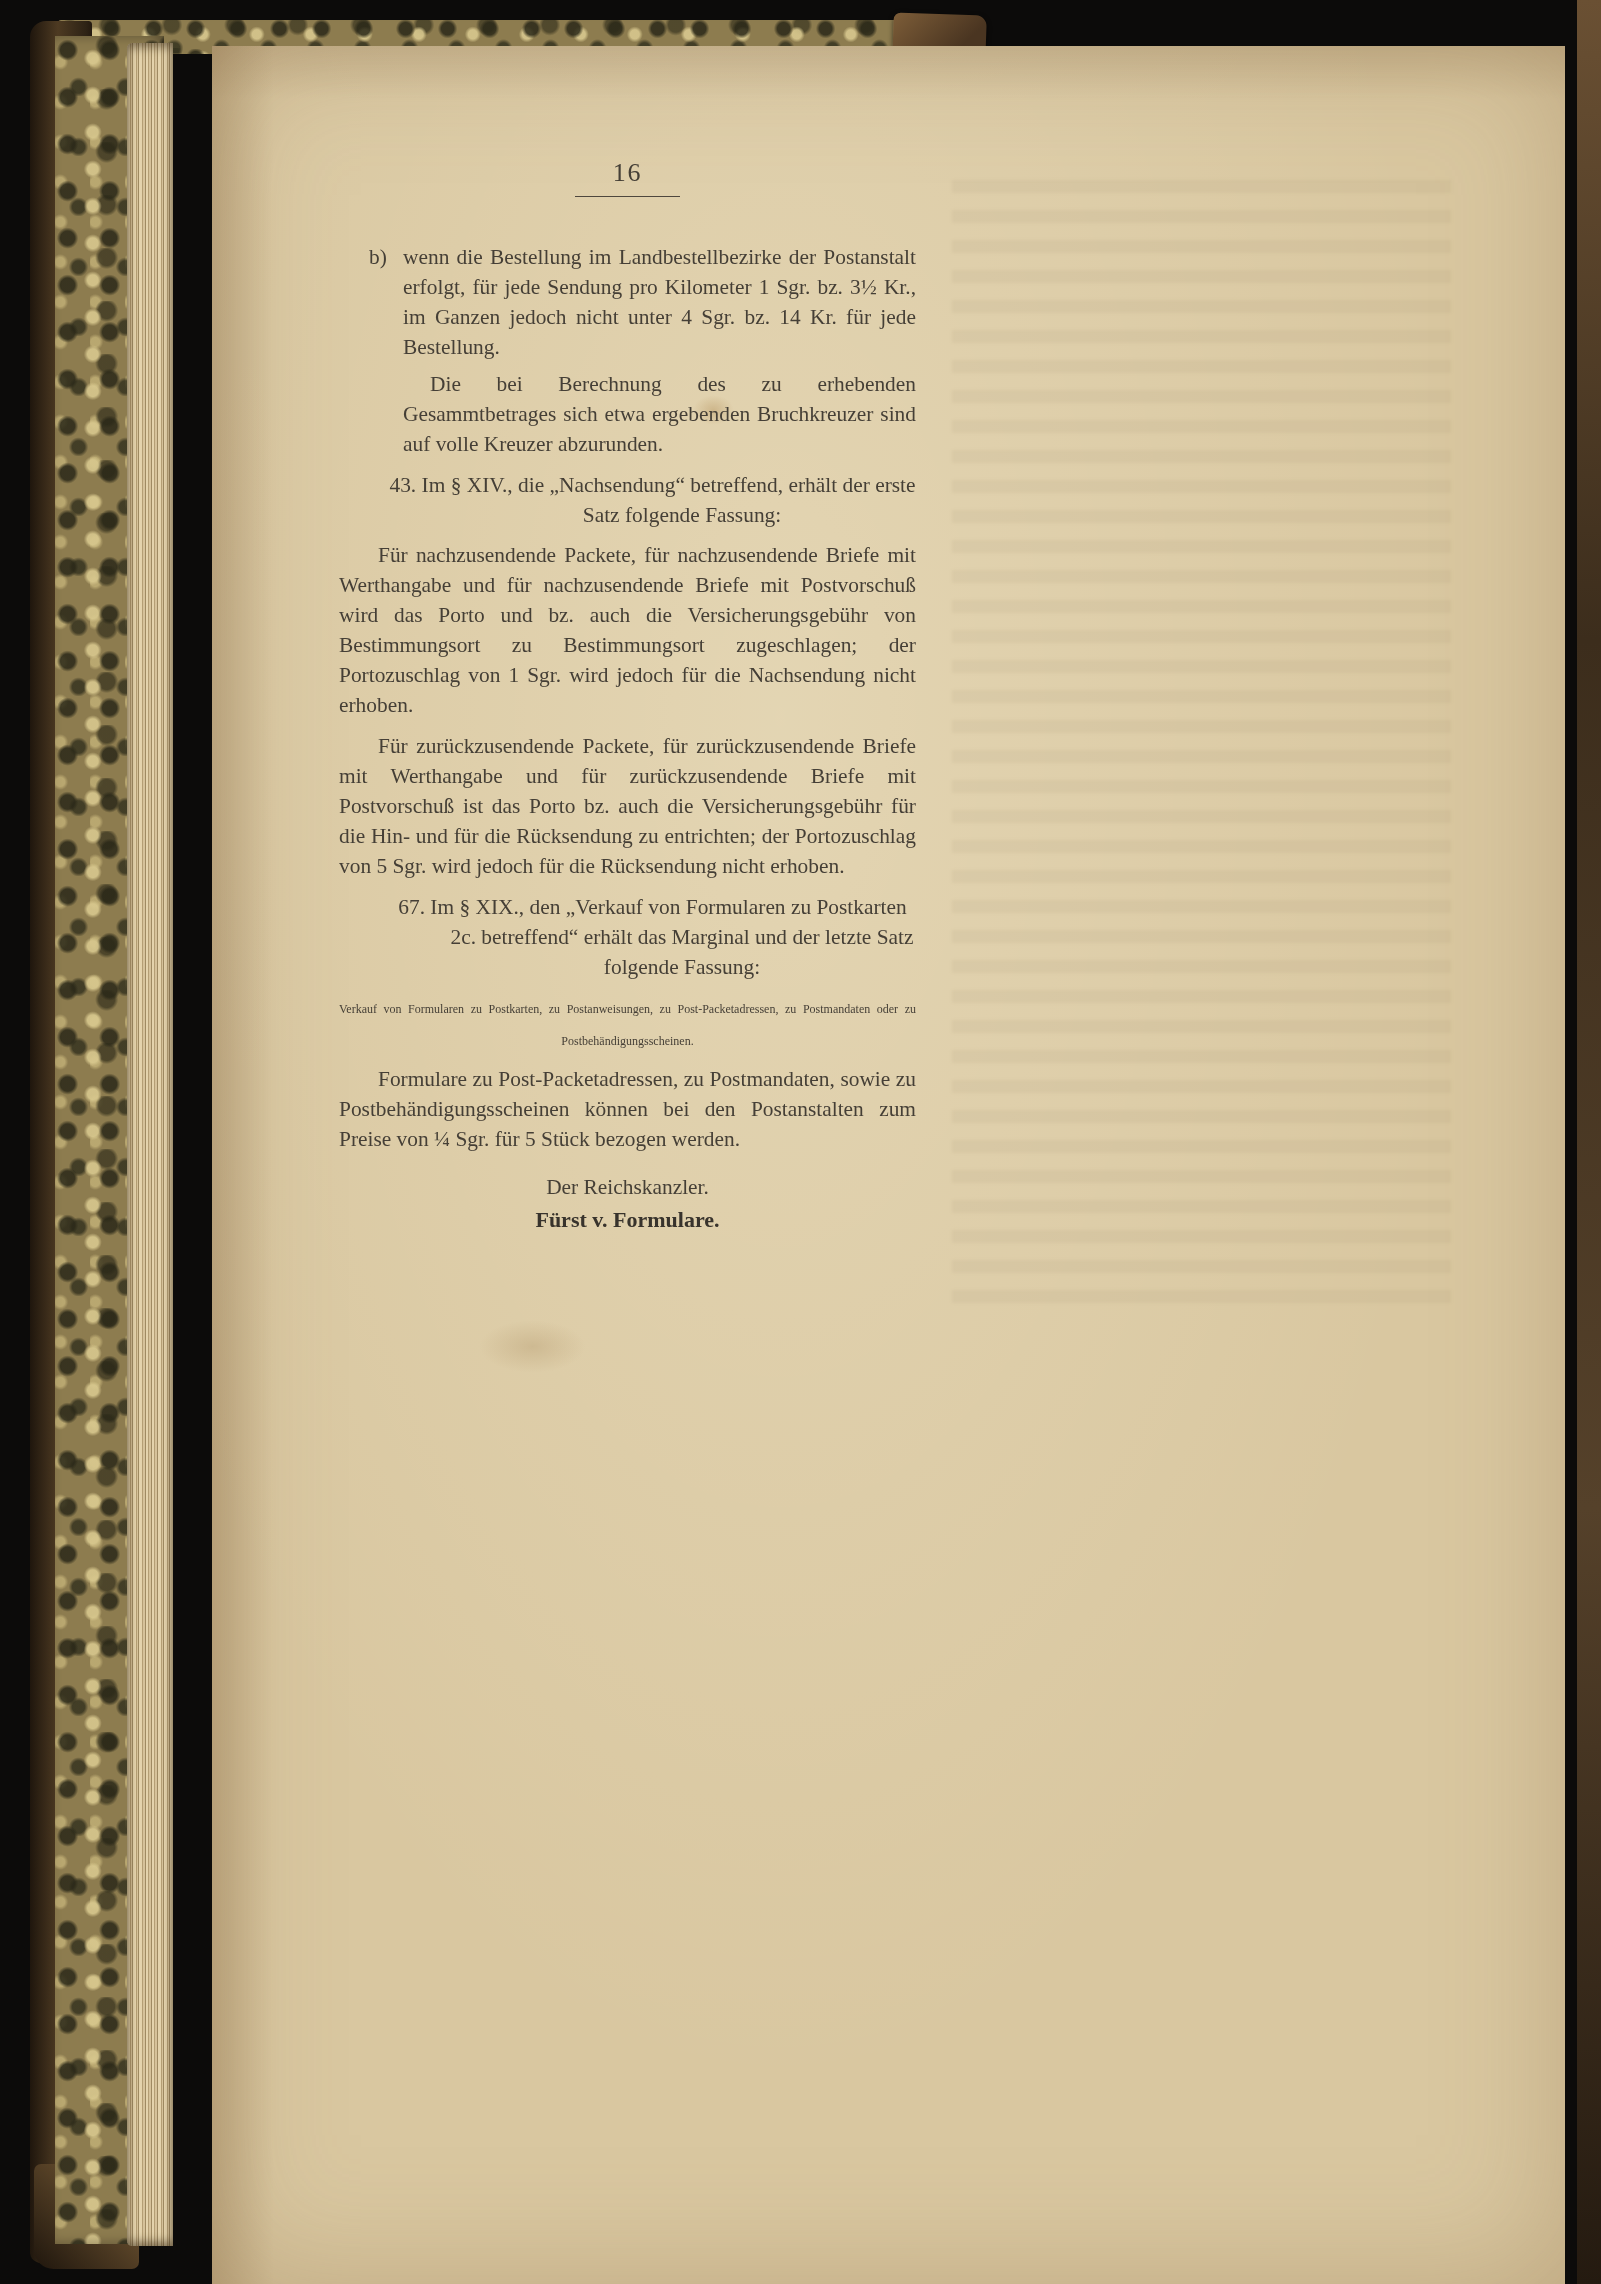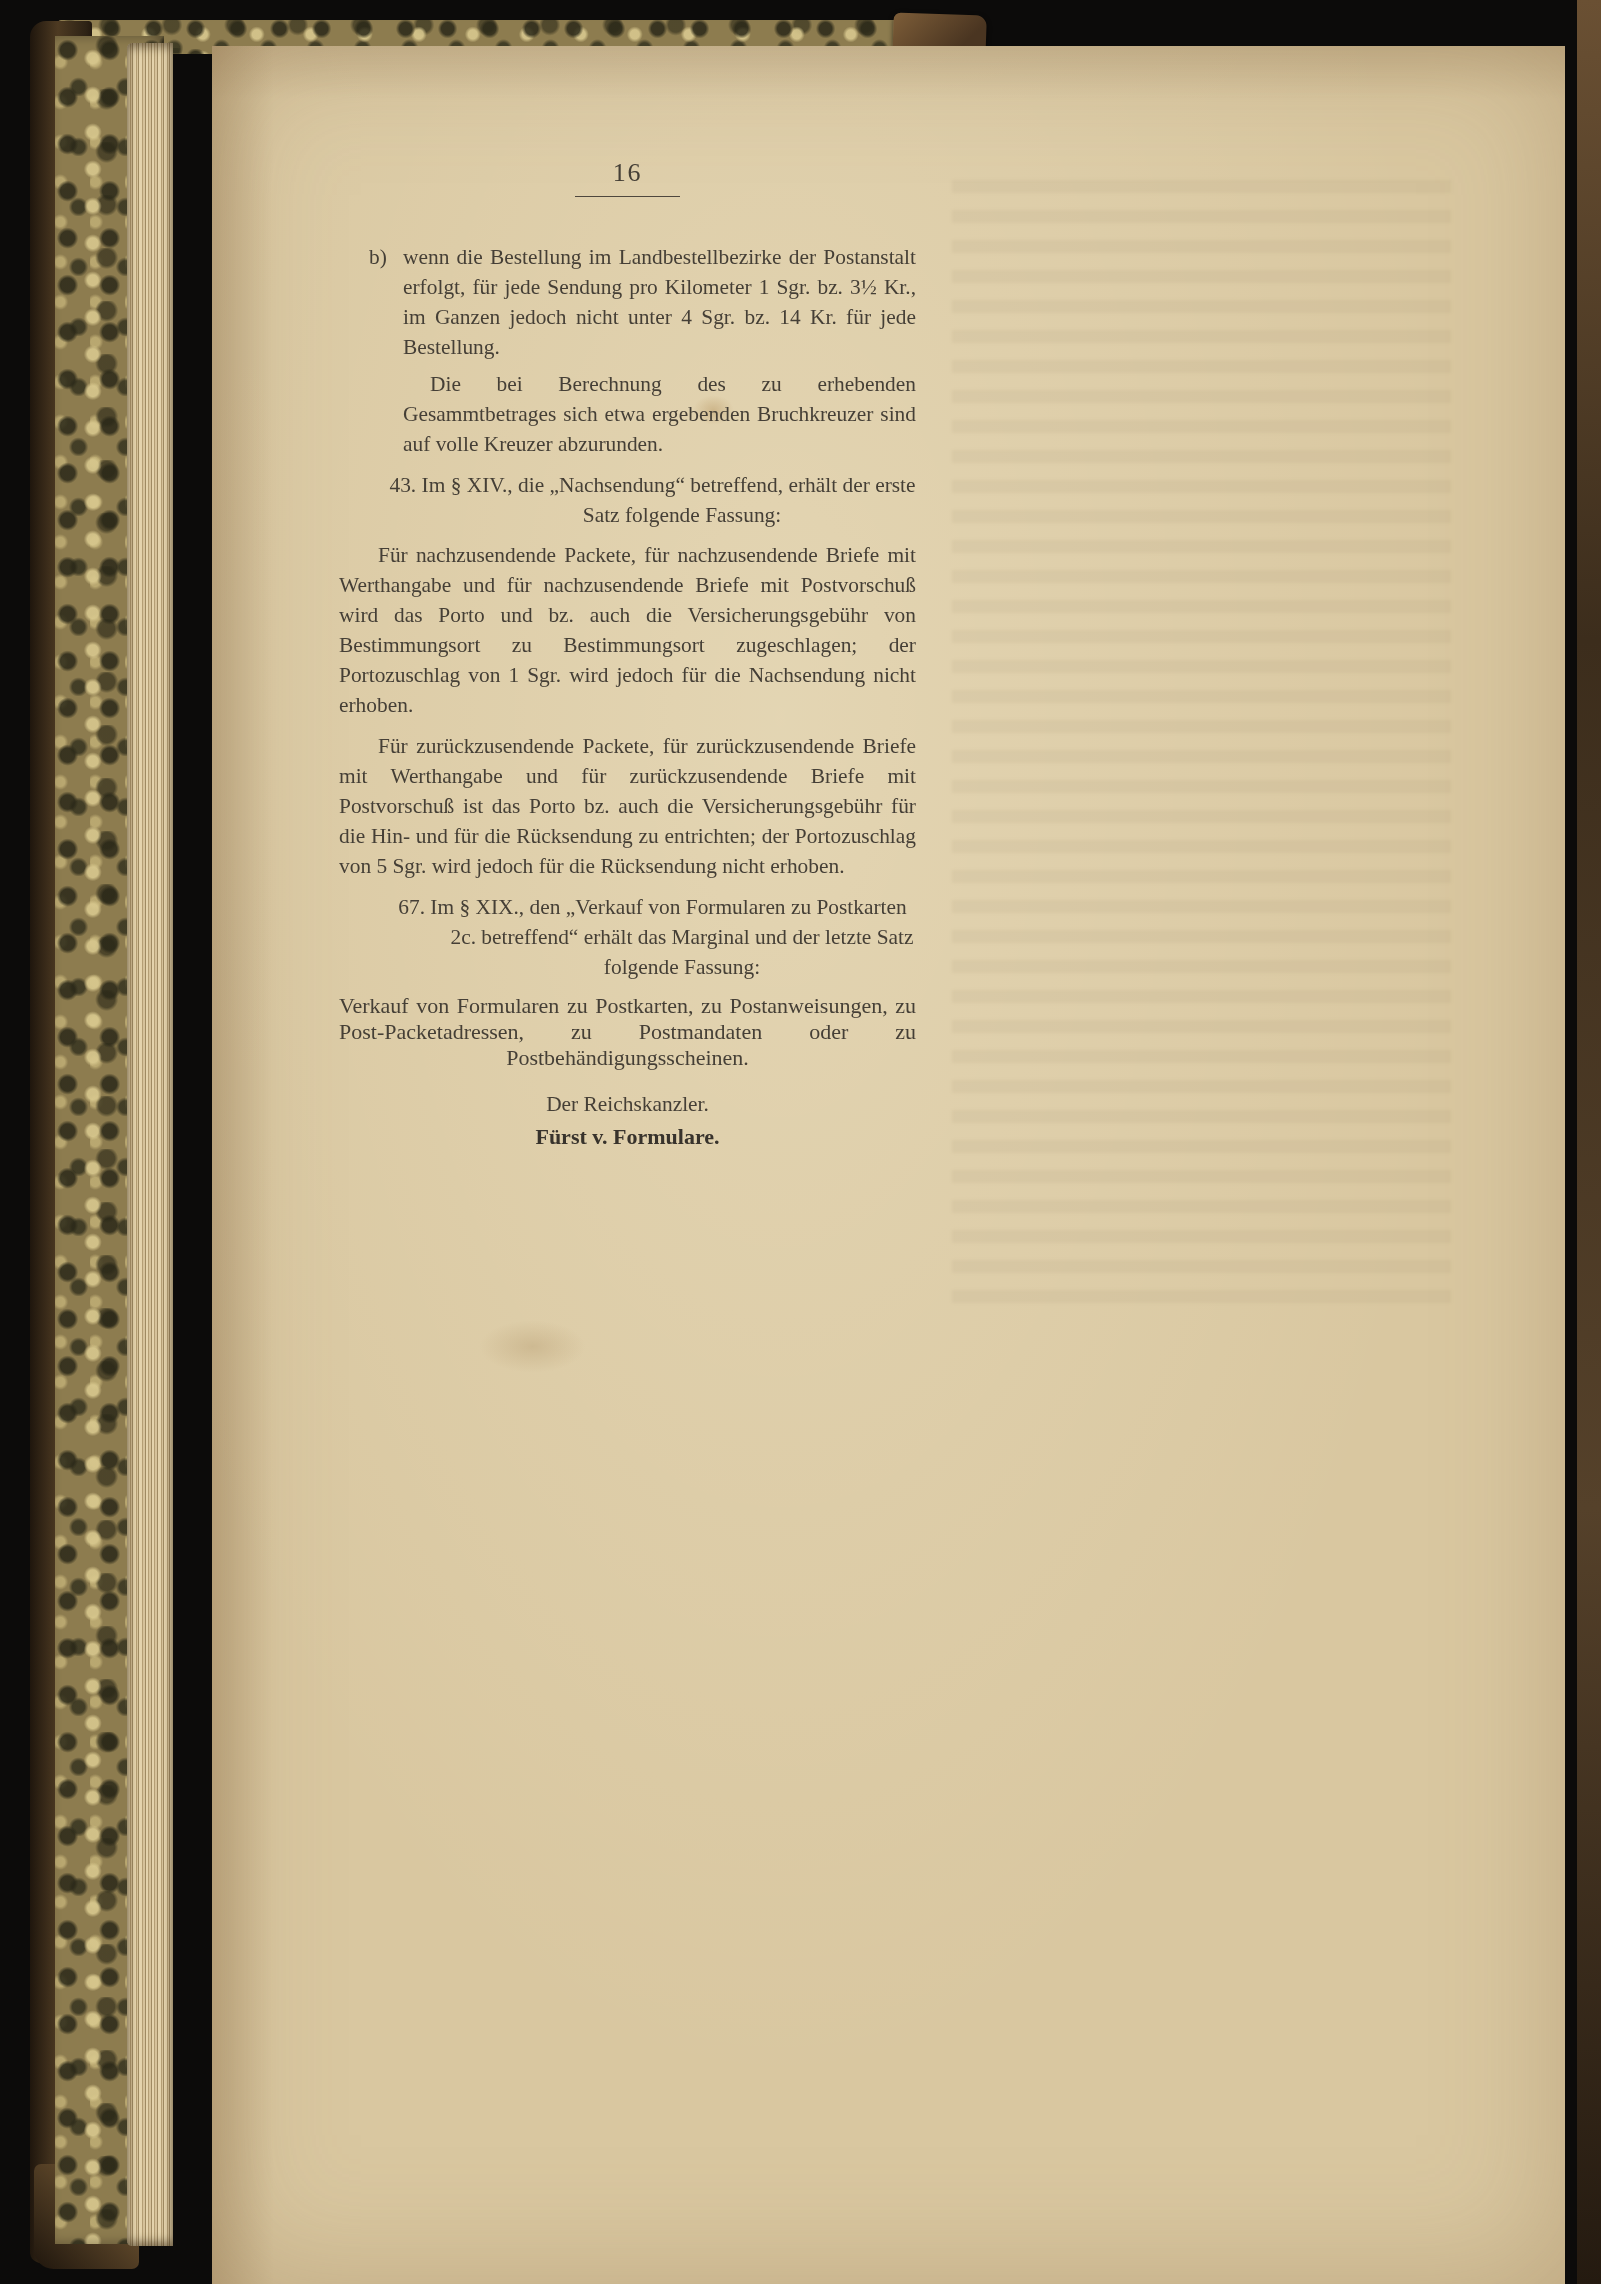--- a/index.html
+++ b/index.html
@@ -90,21 +90,21 @@
   .pageno{
     display:block;width:105px;margin:0 auto 45px auto;
     text-align:center;font-size:26px;letter-spacing:1.8px;
     border-bottom:1.8px solid #4e473d;padding-bottom:8px;
   }
   .item-b{position:relative;margin:0 0 7.1px 64px;text-align:justify;}
   .item-b .marker{position:absolute;left:-34px;top:0;}
   .para-ind{margin:0 0 10.7px 64px;text-indent:27px;text-align:justify;}
   .sec{margin:10.7px 0 10.7px 50px;padding-left:59px;text-indent:-59px;text-align:center;}
   .para{margin:0 0 10.7px 0;text-indent:39px;text-align:justify;}
-  .marginal{font-size:22px;line-height:26px;margin:3.6px 0 7.1px 0;
+  .marginal{font-size:12px;line-height:32px;margin:3.6px 0 7.1px 0;
     text-align:justify;text-align-last:center;}
   .sig{text-align:center;margin-top:18px;}
   .sig .l1{display:block;}
   .sig .l2{display:block;font-weight:bold;font-size:22px;margin-top:3.6px;color:#38332c;}
 </style>
 </head>
 <body>
 
 <div class="book-top-edge"></div>
 <div class="corner-leather-top"></div>
@@ -140,20 +140,21 @@
 
     <p class="para">Für zurückzusendende Packete, für zurückzusendende Briefe mit Werthangabe und für zurückzusendende Briefe mit Postvorschuß ist das Porto bz. auch die Versicherungsgebühr für die Hin- und für die Rücksendung zu entrichten; der Portozuschlag von 5 Sgr. wird jedoch für die Rücksendung nicht erhoben.</p>
 
     <p class="sec">
       <span>67.</span>
       <span>Im § XIX., den „Verkauf von Formularen zu Postkarten 2c. betreffend“ erhält das Marginal und der letzte Satz folgende Fassung:</span>
     </p>
 
     <p class="marginal">Verkauf von Formularen zu Postkarten, zu Postanweisungen, zu Post-Packetadressen, zu Postmandaten oder zu Postbehändigungsscheinen.</p>
 
+    <p class="para">Formulare zu Post-Packetadressen, zu Postmandaten, sowie zu Postbehändigungsscheinen können bei den Postanstalten zum Preise von ¼ Sgr. für 5 Stück bezogen werden.</p>
 
     <div class="sig">
       <span class="l1">Der Reichskanzler.</span>
       <span class="l2">Fürst v. Formulare.</span>
     </div>
 
   </div>
 </div>
 
 

